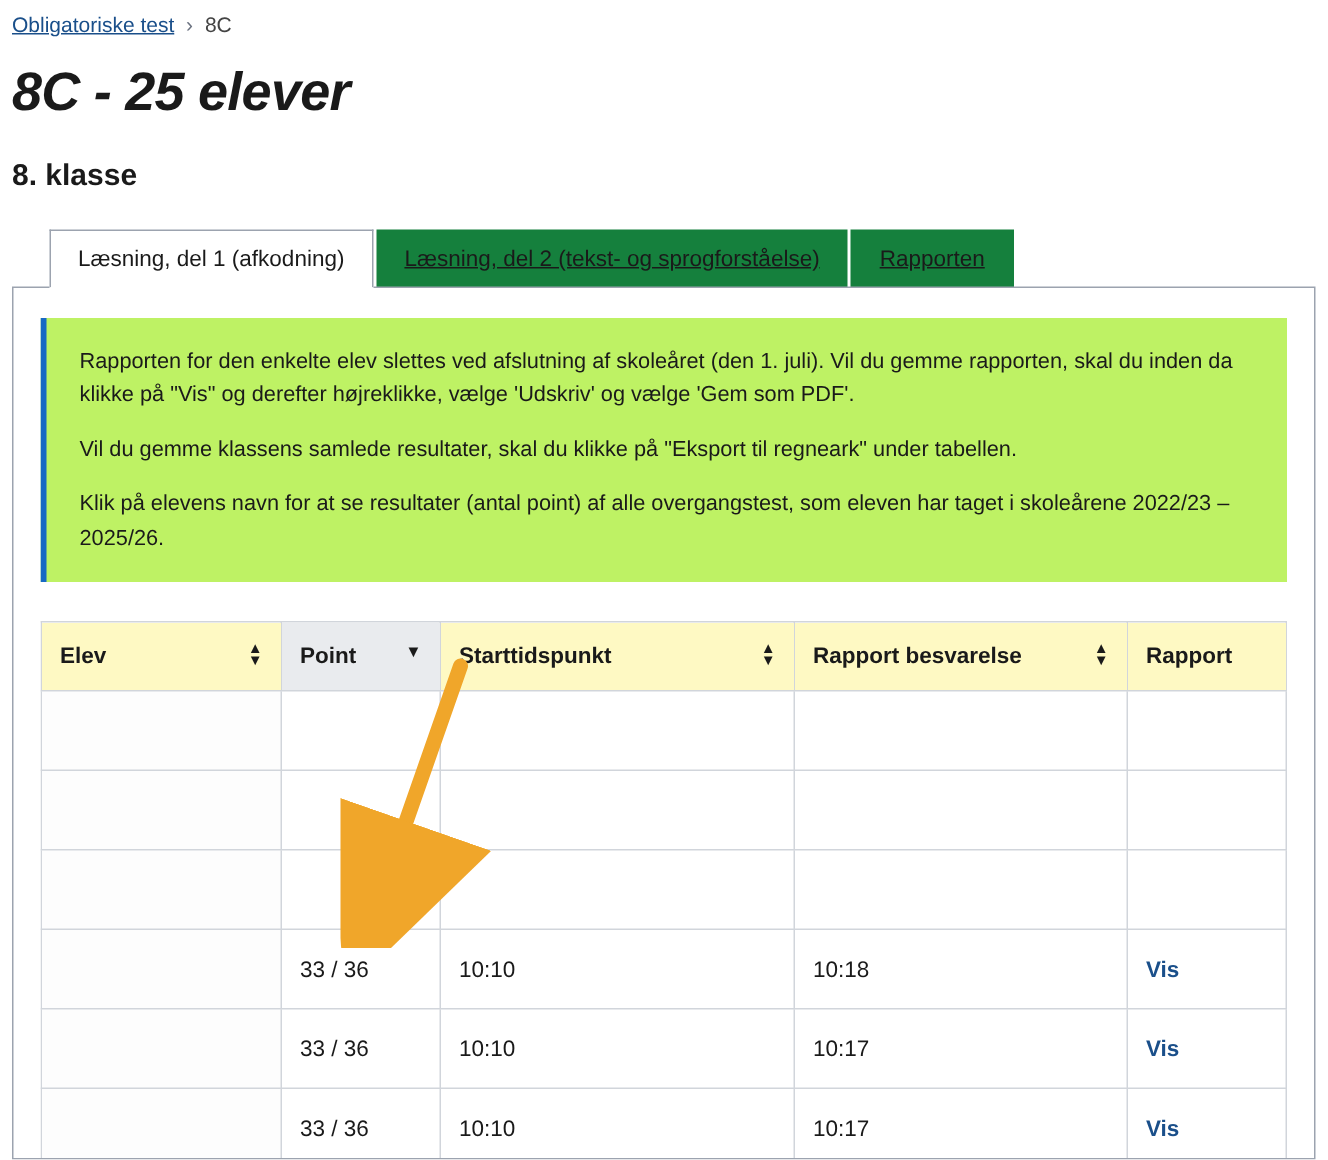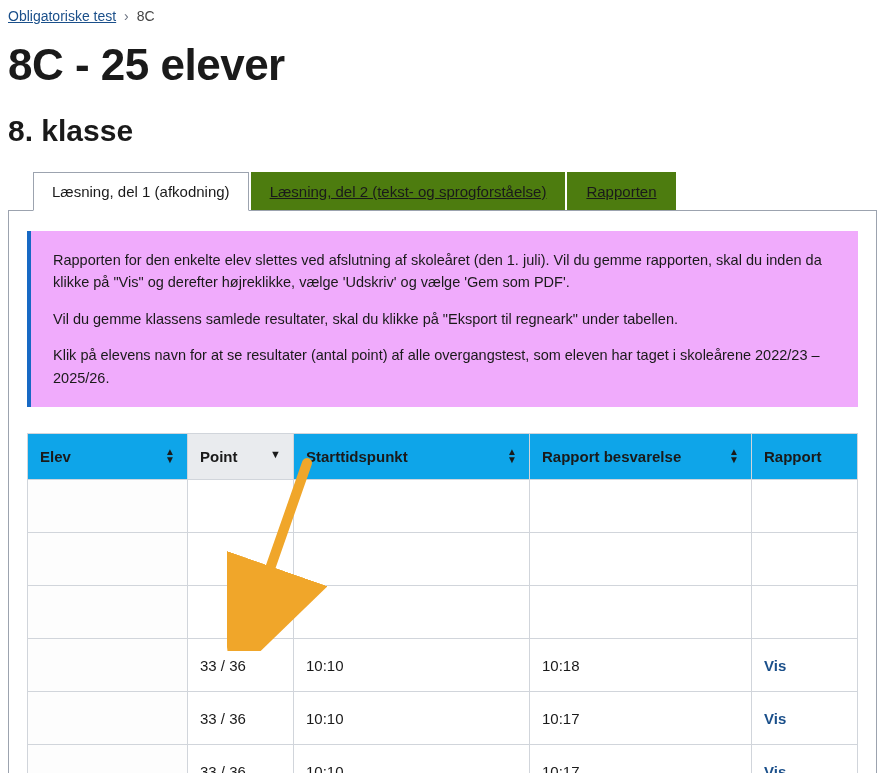--- a/index.html
+++ b/index.html
@@ -20,67 +20,68 @@
     }
     .breadcrumb .sep {
       color: #6b7280;
       margin: 0 4px;
     }
     .breadcrumb .current {
       color: #444;
       text-align: center;
     }
     h1.page-title {
-      font-size: 44px;
+      font-size: 36px;
       font-weight: 700;
       margin-bottom: 24px;
       letter-spacing: -0.5px;
+      font-style: italic;
     }
     h2.subtitle {
-      font-size: 30px;
+      font-size: 20px;
       font-weight: 700;
       margin-bottom: 24px;
     }
 
     .tabs-wrap { }
     .tabs {
       display: flex;
       align-items: stretch;
       padding-left: 25px;
     }
     .tab {
       padding: 10px 18px;
       font-size: 15px;
       border: 1px solid transparent;
       border-bottom: none;
       cursor: pointer;
       color: #1a1a1a;
       text-decoration: underline;
-      background: #4d7c0f;
+      background: #15803d;
       margin-right: 2px;
     }
     .tab.active {
       background: #fff;
       border: 1px solid #9ca3af;
       border-bottom: 1px solid #fff;
       text-decoration: none;
       position: relative;
       z-index: 2;
     }
 
     .panel {
       border: 1px solid #9ca3af;
       margin-top: -1px;
       padding: 20px 18px 0 18px;
       position: relative;
       z-index: 1;
     }
 
     .info-box {
-      background: #f0abfc;
+      background: #bef264;
       border-left: 4px solid #1769c4;
       padding: 18px 22px;
       font-size: 14.5px;
       line-height: 1.55;
       margin-bottom: 26px;
       color: #1a1a1a;
     }
     .info-box p { margin-bottom: 14px; }
     .info-box p:last-child { margin-bottom: 0; }
 
@@ -90,21 +91,21 @@
       font-size: 15px;
     }
     table.data th, table.data td {
       border: 1px solid #d1d5db;
       padding: 14px 12px;
       text-align: left;
       vertical-align: middle;
     }
     table.data th {
       font-weight: 700;
-      background: #0ea5e9;
+      background: #fef9c3;
       position: relative;
     }
     table.data th.col-point {
       background: #e9ebee;
     }
     .sort-icons {
       float: right;
       font-size: 10px;
       line-height: 8px;
       color: #1a1a1a;

